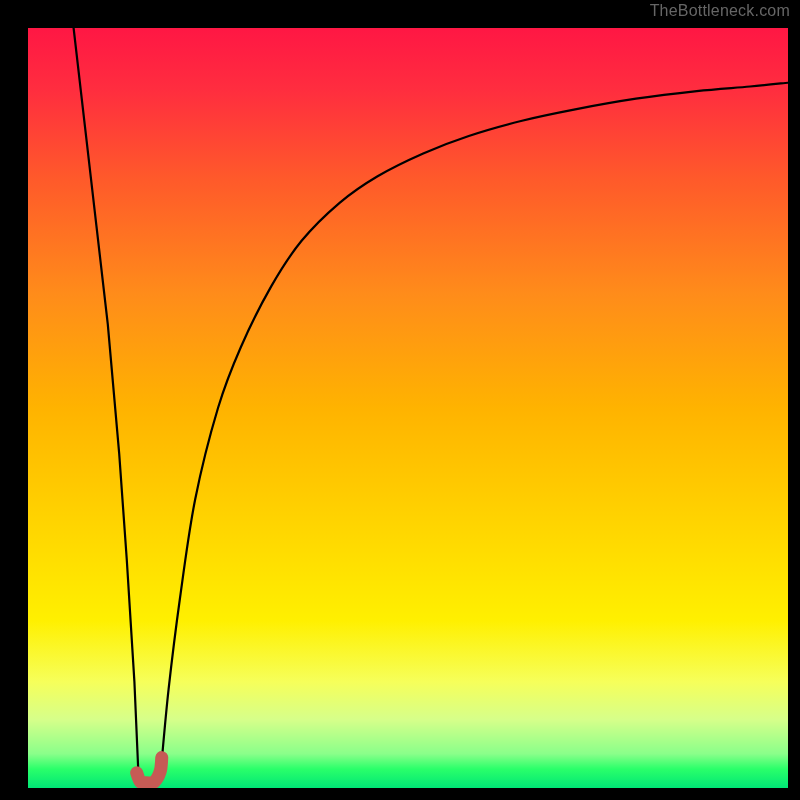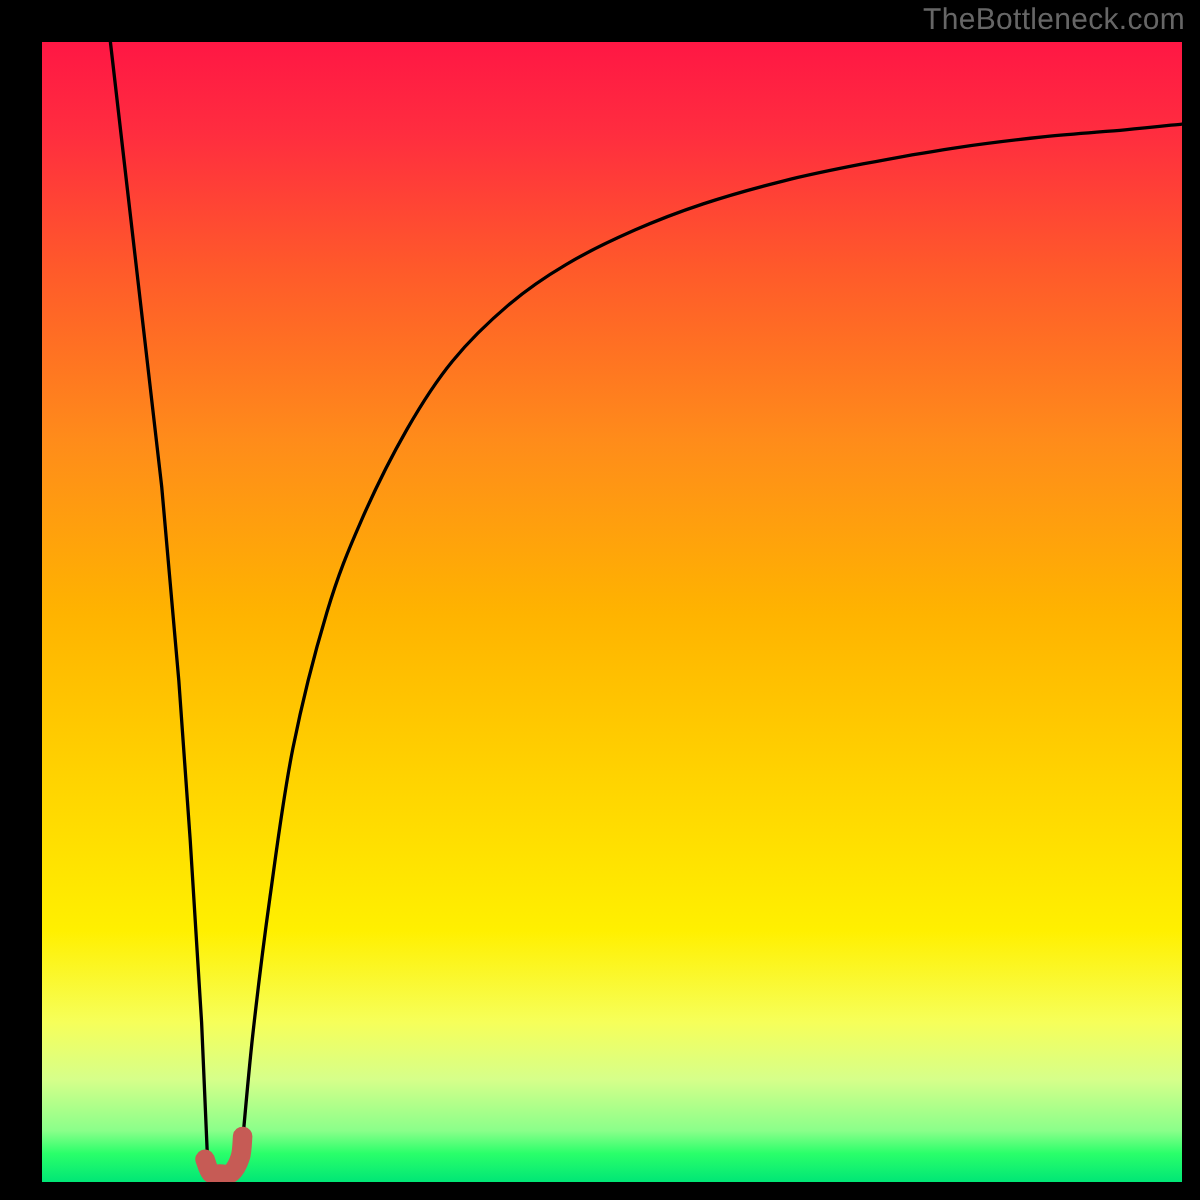--- a/index.html
+++ b/index.html
@@ -17,21 +17,21 @@
     top: 0;
     width: 800px;
     height: 800px;
     background: #000000;
   }
   .watermark {
     position: absolute;
     top: 2px;
     right: 10px;
     color: #666666;
-    font-size: 20px;
+    font-size: 16px;
     font-weight: 500;
     letter-spacing: 0.2px;
     user-select: none;
   }
   .plot {
     position: absolute;
     left: 28px;
     top: 28px;
     width: 760px;
     height: 760px;

